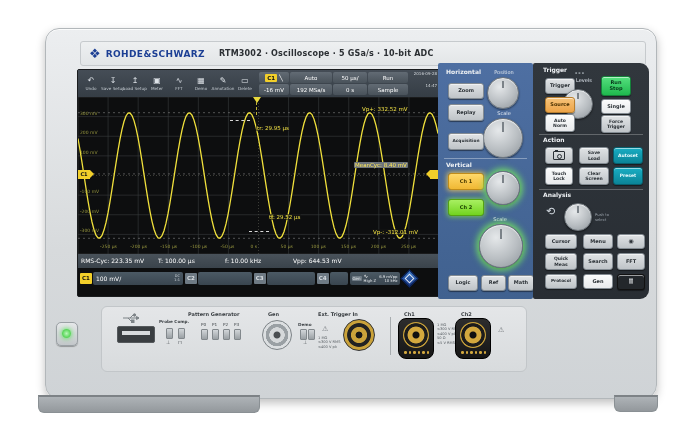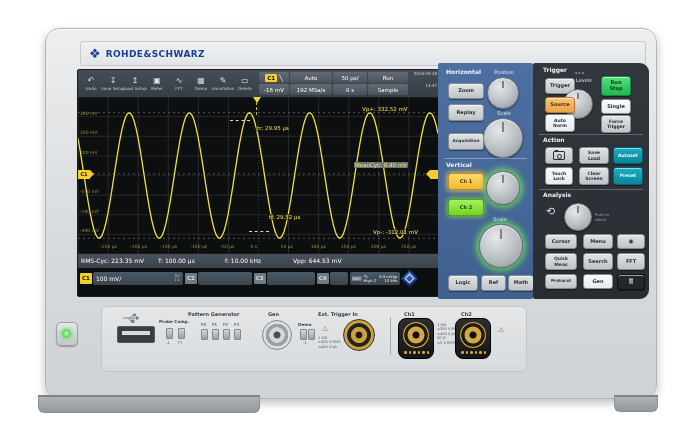--- a/index.html
+++ b/index.html
@@ -120,20 +120,21 @@
   .vsep{position:absolute;width:1px;background:#a7acaf;}
 </style>
 </head>
 <body>
 
 <div id="device">
 
   <div id="brandbox">
     <span id="rslogo">❖</span>
     <span id="brandname">ROHDE&amp;SCHWARZ</span>
+    <span id="modelinfo">RTM3002 · Oscilloscope · 5 GSa/s · 10-bit ADC</span>
   </div>
 
   <div id="screen">
     <div id="toolbar">
       <div id="tools">
           <div class="tool">
             <div class="ticon">↶</div>
             <div class="tlabel">Undo</div>
           </div>
           <div class="tool">

